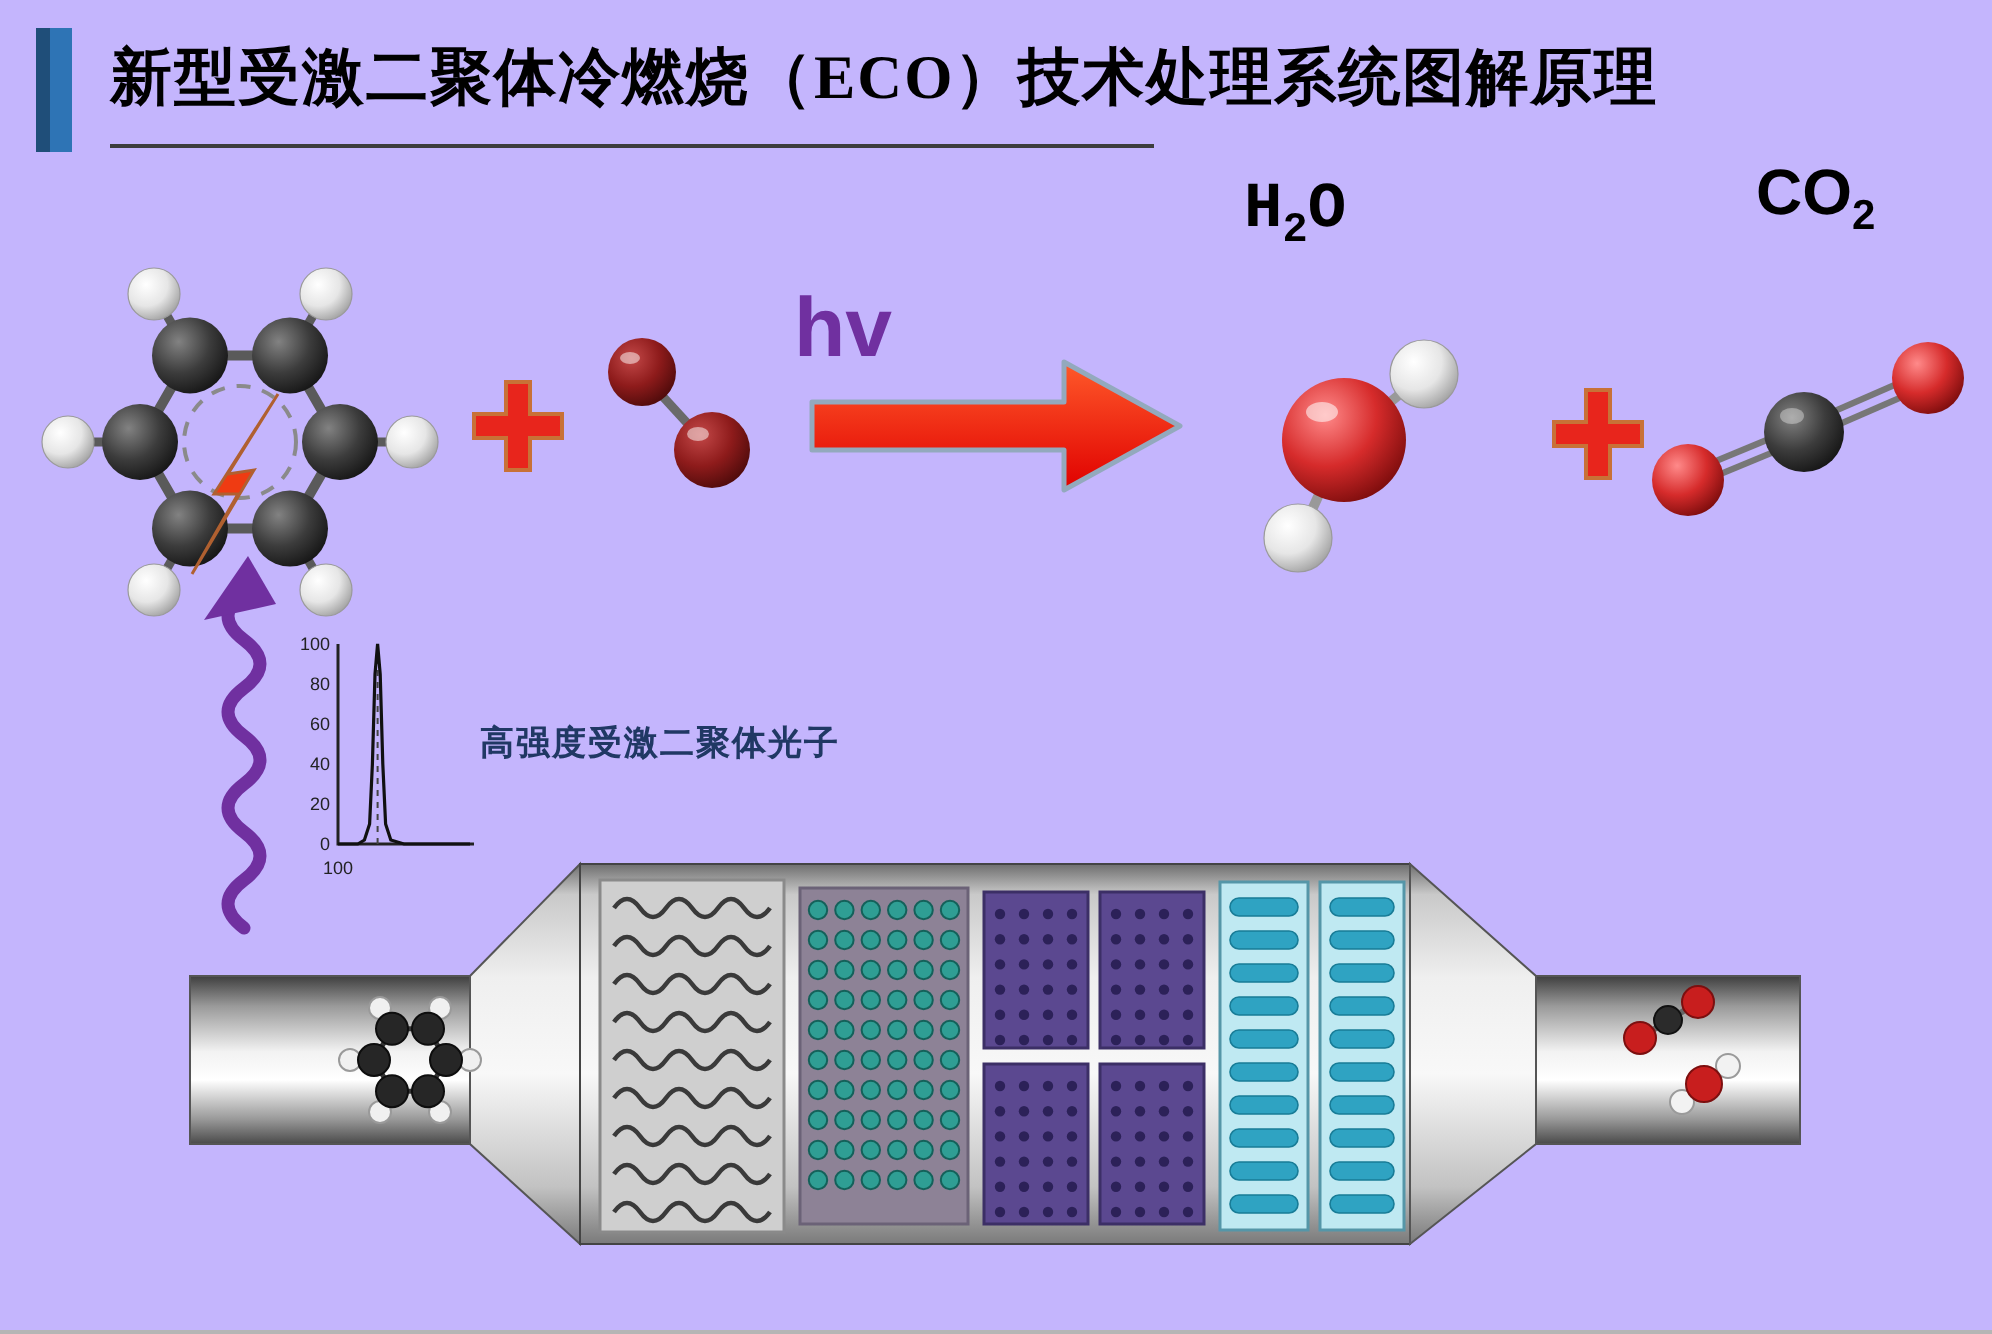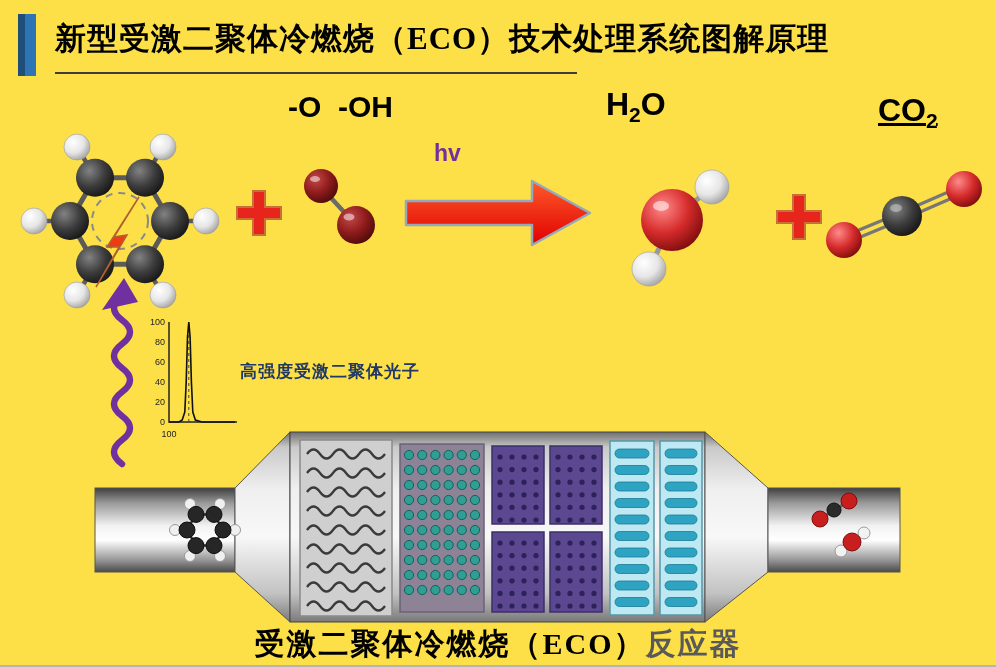--- a/index.html
+++ b/index.html
@@ -1,35 +1,35 @@
 <!DOCTYPE html>
 <html style="--title-accent: #2e74b5; --title-accent-dark: #1f4e79; --hv-purple: #7030a0; --arrow-red: #ee1b00; --plus-red: #e8251c; --plus-outline: #c87137; --teal-dot: #2f9e94; --purple-panel: #5b4890; --cyan-panel: #bfe9f2; --cyan-slat: #2fa3c2; --bolt-red: #ef3b12;"><head>
 <meta charset="utf-8">
 <style>
   html,body{margin:0;padding:0;background:#fff;}
-  .slide{position:relative;width:996px;height:667px;background:#fde047;overflow:hidden;
+  .slide{position:relative;width:996px;height:667px;background:#c4b5fd;overflow:hidden;
          font-family:"Liberation Sans","DejaVu Sans",sans-serif;}
   .abs{position:absolute;}
 
   
   .accent{position:absolute;left:18px;top:14px;width:18px;height:62px;
           background:linear-gradient(90deg,var(--title-accent-dark) 0 38%,var(--title-accent) 38%);}
   .title{position:absolute;left:55px;top:18px;margin:0;font-size:31px;font-weight:bold;color:#000;
          font-family:"Liberation Serif","DejaVu Serif",serif;letter-spacing:1px;white-space:nowrap;}
   .underline{position:absolute;left:55px;top:72px;width:522px;height:2px;background:#3d3d3d;}
 
   
   .lbl{position:absolute;font-weight:bold;color:#000;font-size:32px;white-space:pre;}
   .lbl .sub{font-size:21px;}
   .lbl-vocs{left:28px;top:88px;}
   .lbl-radicals{left:288px;top:90px;font-size:30px;}
-  .lbl-h2o{left:606px;top:86px;}
-  .lbl-co2{left:878px;top:92px;text-decoration:underline;}
-
-  .hv{position:absolute;left:434px;top:140px;font-size:23px;font-weight:bold;color:var(--hv-purple);text-align:center;}
+  .lbl-h2o{left:622px;top:86px;font-family:Liberation Mono, monospace;}
+  .lbl-co2{left:878px;top:78px;}
+
+  .hv{position:absolute;left:397px;top:140px;font-size:42px;font-weight:bold;color:var(--hv-purple);text-align:center;}
 
   .photon{position:absolute;left:240px;top:360px;font-size:17px;font-weight:bold;color:#203864;
           font-family:Liberation Mono, monospace;letter-spacing:1px;}
 
   .caption{position:absolute;left:0;top:624px;width:100%;text-align:center;font-size:30px;font-weight:bold;
            font-family:"Liberation Serif","DejaVu Serif",serif;color:#000;letter-spacing:2px;}
   .caption .suffix{color:#595959;}
 
   .bottom-edge{position:absolute;left:0;bottom:0;width:100%;height:2px;background:#b5b5b5;}
 
@@ -105,21 +105,20 @@
           <stop offset="85%" stop-color="#c2c2c2"></stop>
           <stop offset="100%" stop-color="#7a7a7a"></stop>
       </linearGradient>
     </defs>
   </svg>
 
   <div class="accent"></div>
   <h1 class="title">新型受激二聚体冷燃烧（ECO）技术处理系统图解原理</h1>
   <div class="underline"></div>
 
-  <div class="lbl lbl-radicals">-O  -OH</div>
   <div class="lbl lbl-h2o"><span>H</span><sub class="sub">2</sub><span>O</span></div>
   <div class="lbl lbl-co2"><span>CO</span><sub class="sub">2</sub></div>
 
   <svg class="abs" style="left:20px;top:133px" width="205" height="178" viewBox="0 0 205 178">
     <g stroke="#5a5a5a" stroke-width="4.5">
       <line x1="150" y1="88" x2="182" y2="88"></line>
       <line x1="125" y1="44.7" x2="141" y2="17"></line>
       <line x1="75" y1="44.7" x2="59" y2="17"></line>
       <line x1="50" y1="88" x2="18" y2="88"></line>
       <line x1="75" y1="131.3" x2="59" y2="159"></line>
@@ -456,18 +455,15 @@
       <circle cx="15" cy="-9" r="8" fill="#c81e1e" stroke="#7c0f0f"></circle>
       <circle cx="0" cy="0" r="7" fill="#2b2b2b" stroke="#111"></circle>
     </g>
     <g transform="translate(766,120)">
       <circle cx="12" cy="-9" r="6" fill="#f2f2f2" stroke="#9a9a9a"></circle>
       <circle cx="-11" cy="9" r="6" fill="#f2f2f2" stroke="#9a9a9a"></circle>
       <circle cx="0" cy="0" r="9" fill="#c81e1e" stroke="#7c0f0f"></circle>
     </g>
   </svg>
 
-  <div class="caption">
-    <span>受激二聚体冷燃烧（ECO）</span><span class="suffix">反应器</span>
-  </div>
 
   <div class="bottom-edge"></div>
 </div>
 
 </body></html>

